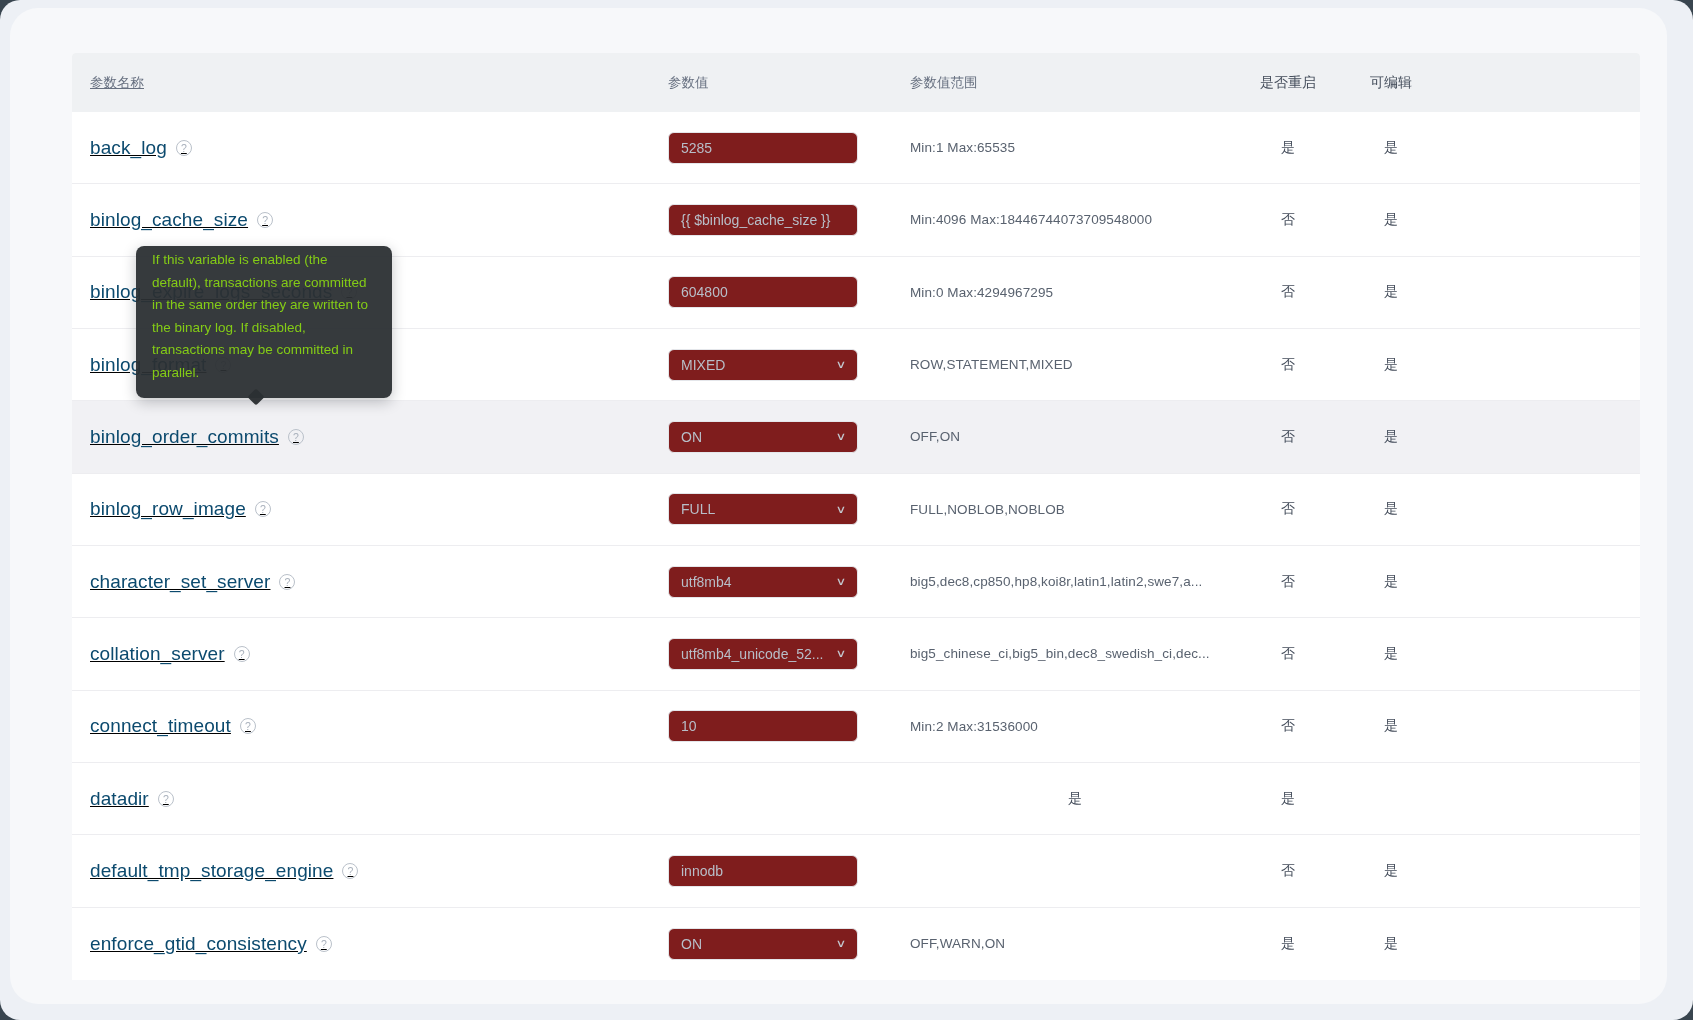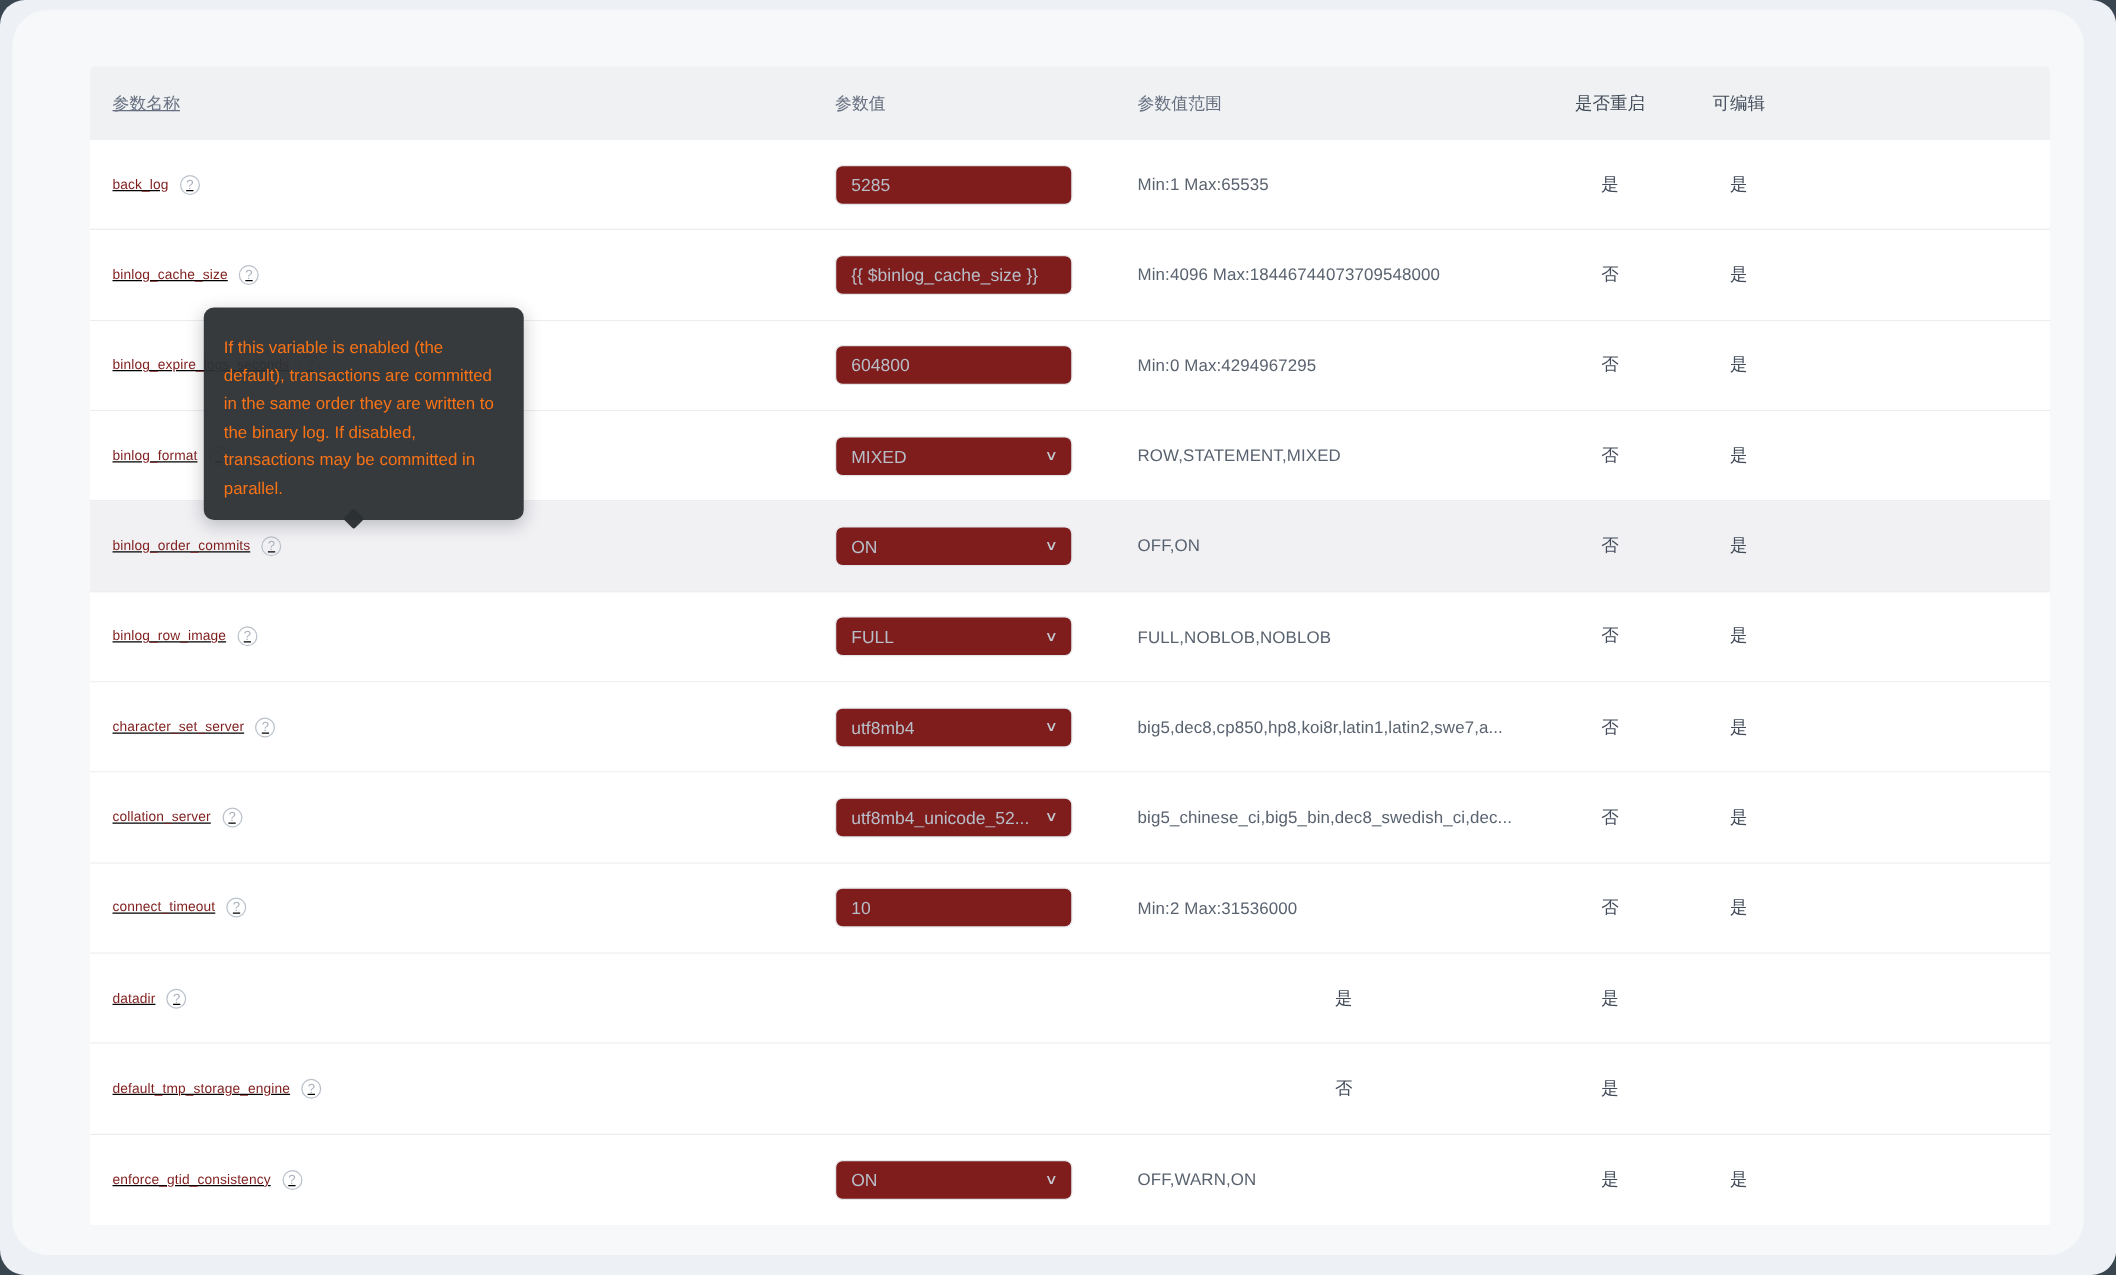--- a/index.html
+++ b/index.html
@@ -38,21 +38,21 @@
   }
   .thead .cell-name { padding-left: 18px; }
   .trow {
     height: 72.33px;
     border-bottom: 1px solid #ededf0;
     background: #ffffff;
   }
   .trow.hl { background: #f1f1f4; }
   .trow:last-child { border-bottom: none; }
   .cell-name { padding-left: 18px; display: flex; align-items: center; gap: 9px; text-decoration: underline; }
-  .pname { color: #7f1d1d; font-size: 11px; letter-spacing: .1px; }
+  .pname { color: #0c4a6e; font-size: 19px; letter-spacing: .1px; }
   .help {
     width: 16px; height: 16px; border-radius: 50%;
     border: 1px solid #bac1ca; color: #a9b1bc;
     font-size: 10.5px; line-height: 14px; text-align: center;
     flex: 0 0 auto; cursor: pointer; background: transparent;
   }
   .ctrl-wrap { display: flex; align-items: center; }
   input.val, .select {
     width: 190px; height: 32px;
     border: 1px solid #e4e6ea; border-radius: 6px;
@@ -67,25 +67,24 @@
     cursor: default; user-select: none;
   }
   .select .sel-text { overflow: hidden; white-space: nowrap; }
   .select .chev { color: #c3c8cf; font-size: 11px; transform: scaleX(1.35); margin-left: 6px; }
   .cell-range { color: #59626f; font-size: 13.5px; letter-spacing: .1px; }
   .cell-restart, .cell-edit { text-align: center; color: #434c5a; font-size: 14px; }
   .tooltip {
     position: absolute; left: 126px; top: 238px; width: 256px;
     background: rgba(43, 47, 51, 0.95);
     border-radius: 8px;
-    padding: 21px 16px 14px 16px;
-    color: #f97316; font-size: 13.5px; line-height: 22.5px;
+    padding: 3px 16px 14px 16px;
+    color: #84cc16; font-size: 13.5px; line-height: 22.5px;
     box-shadow: 0 4px 14px rgba(20,24,30,0.25);
     z-index: 20;
-    margin-left: 27px;
   }
   .tooltip .arrow {
     position: absolute; bottom: -5px; left: 114px;
     width: 12px; height: 12px;
     background: rgba(43, 47, 51, 0.97);
     transform: rotate(45deg);
     border-radius: 2px;
   }
 </style>
 </head>
@@ -245,20 +244,23 @@
     <div class="cell-range"></div>
     <div class="cell-restart">是</div>
     <div class="cell-edit">是</div>
     <div></div>
   </div>
           <div class="grid-row trow">
     <div class="cell-name">
       <span class="pname">default_tmp_storage_engine</span>
       <span class="help">?</span>
     </div>
+    <div class="ctrl-wrap">
+              <input class="val" value="innodb" style="">
+            </div>
     <div class="cell-range"></div>
     <div class="cell-restart">否</div>
     <div class="cell-edit">是</div>
     <div></div>
   </div>
           <div class="grid-row trow">
     <div class="cell-name">
       <span class="pname">enforce_gtid_consistency</span>
       <span class="help">?</span>
     </div>

